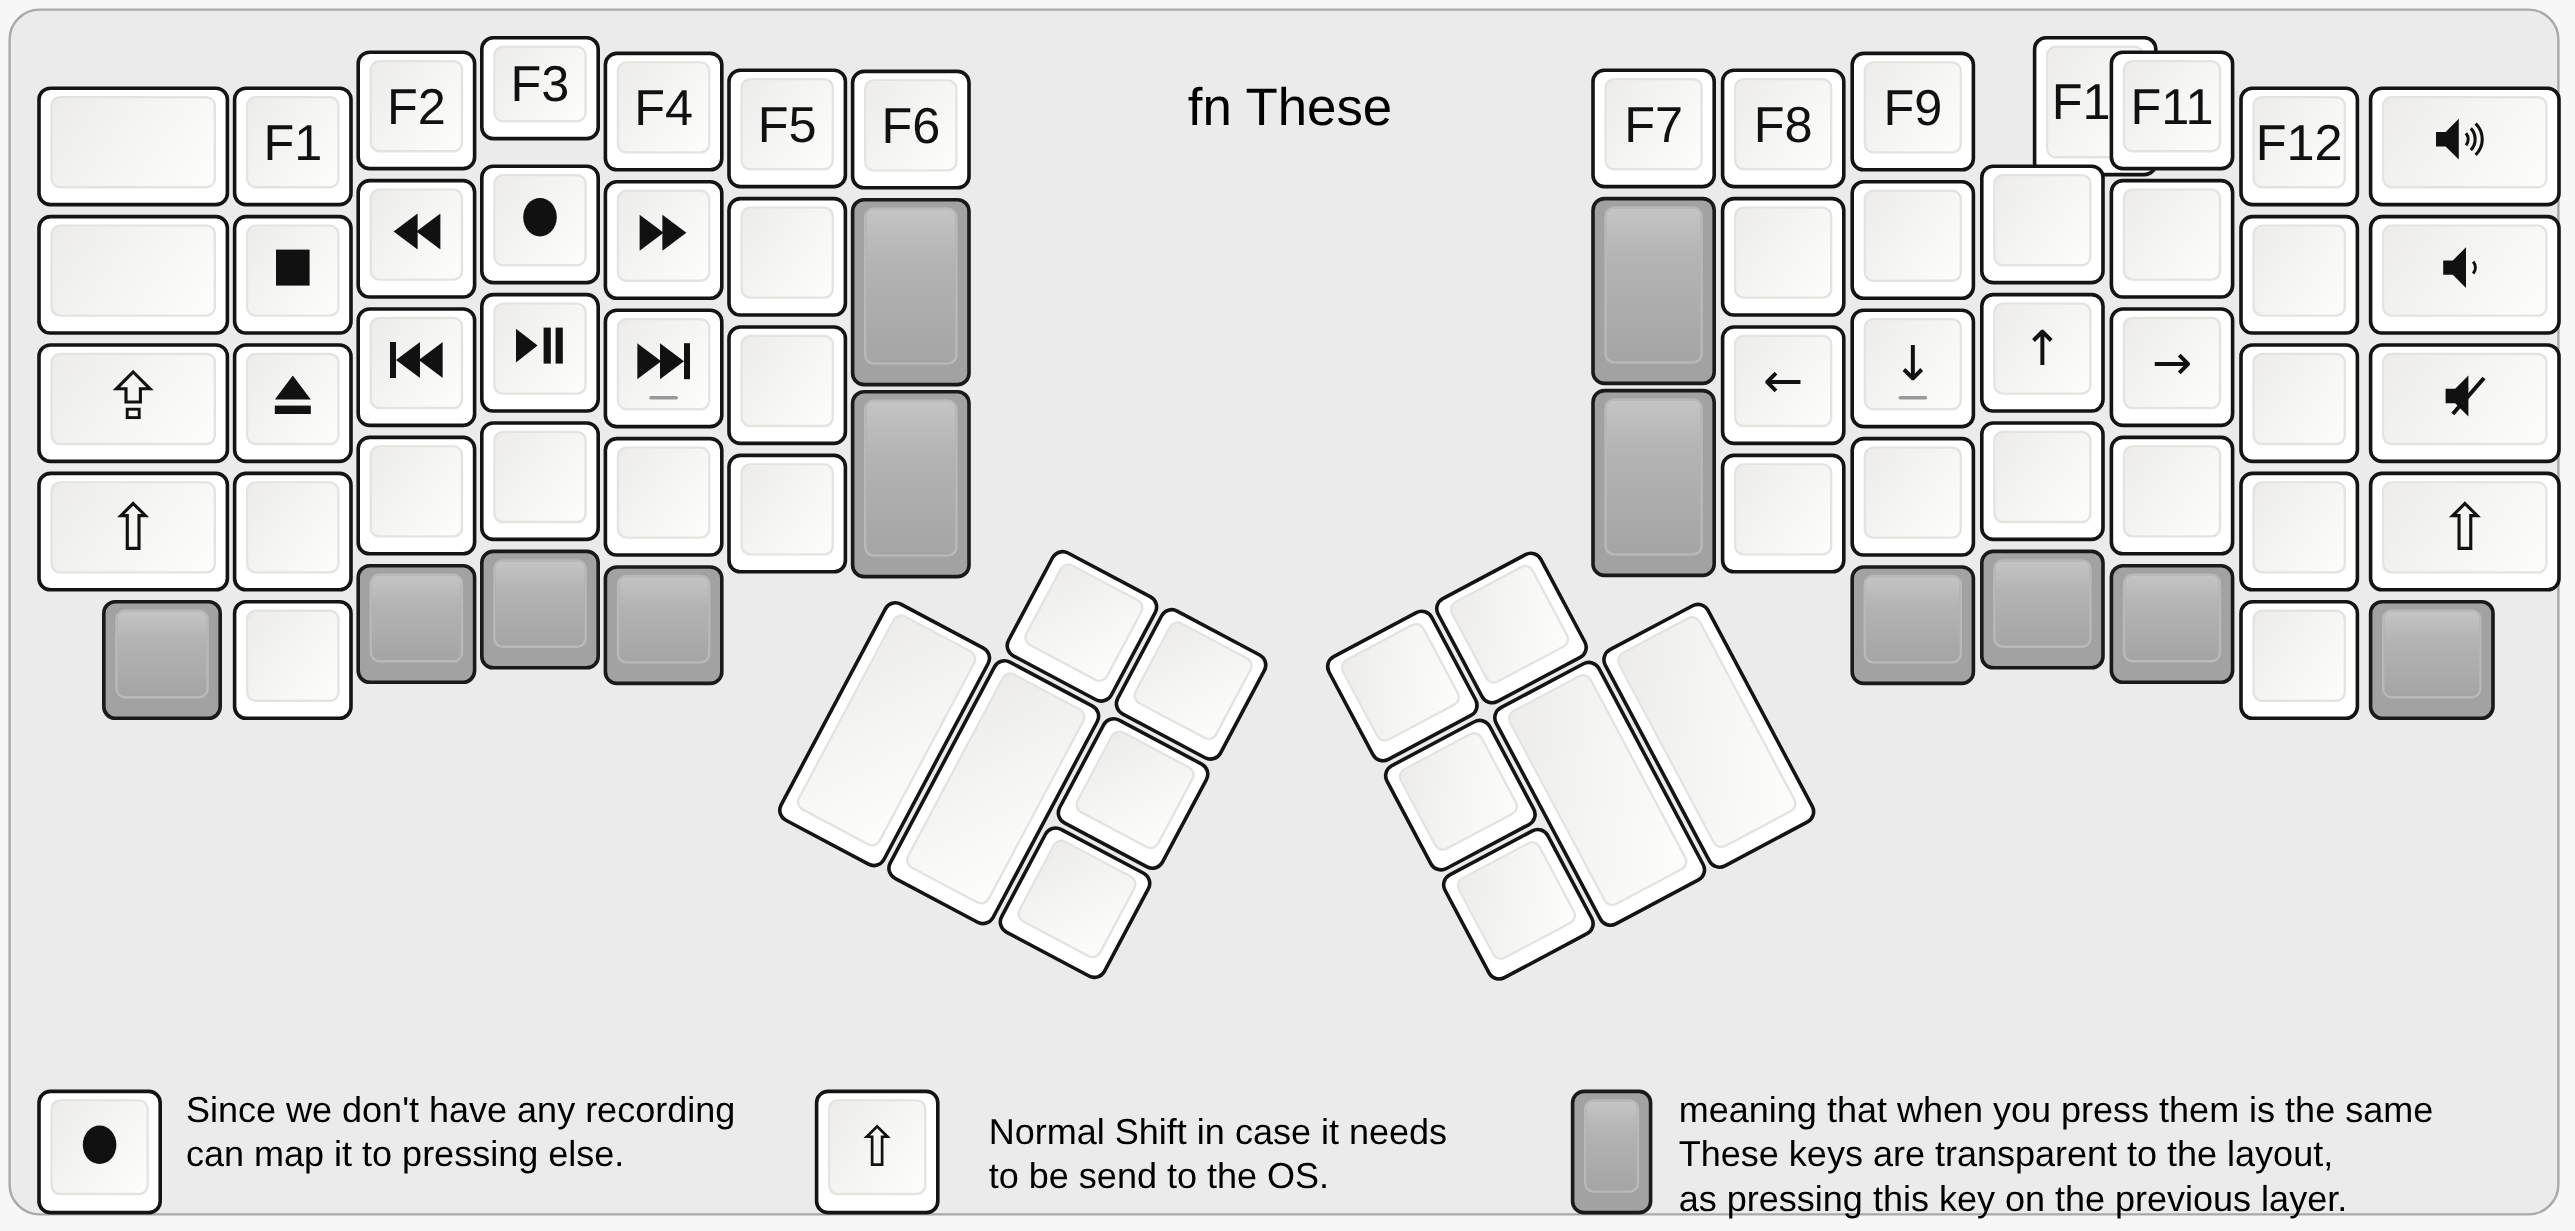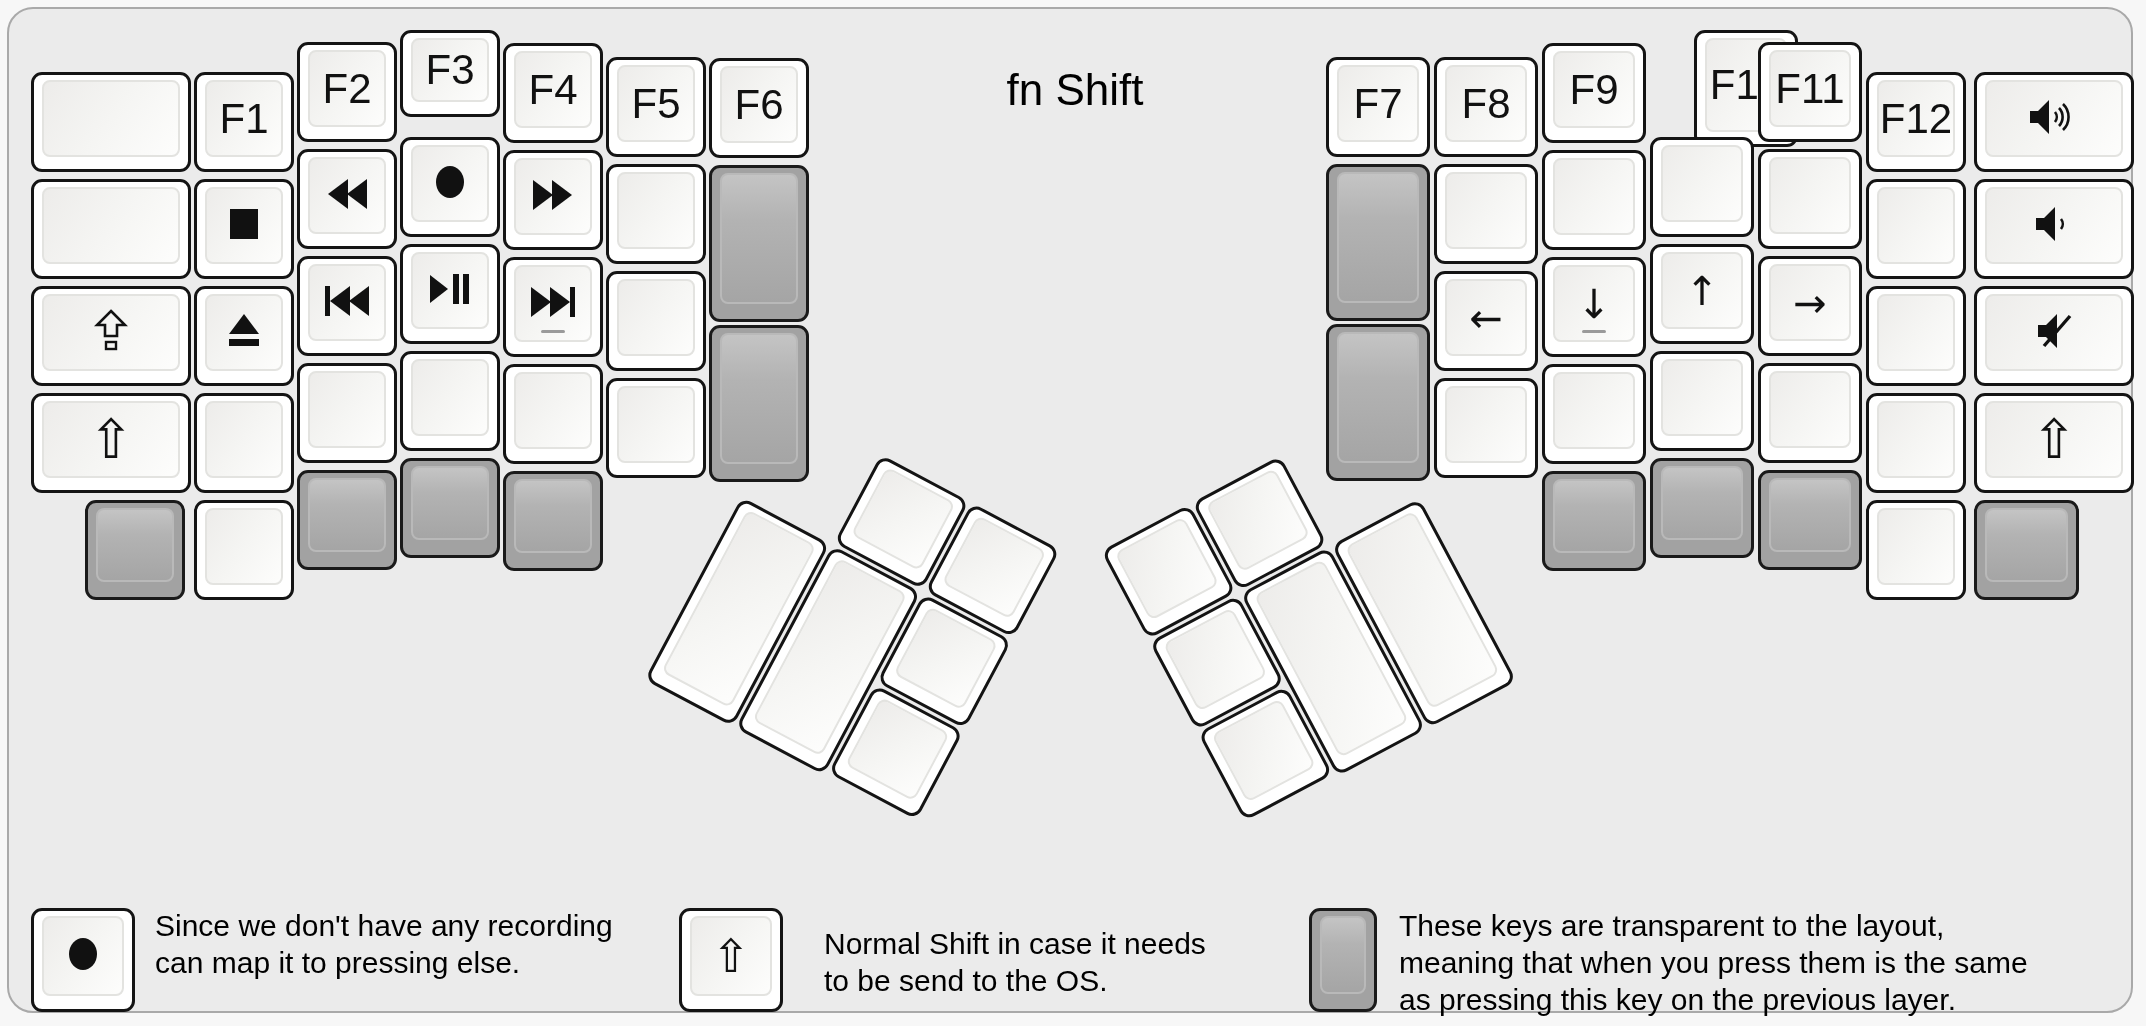--- a/index.html
+++ b/index.html
@@ -42,21 +42,21 @@
   }
   .thumb{position:absolute;transform-origin:0 0;width:0;height:0}
   .legend-text{position:absolute;font-size:30px;line-height:37px;color:#000;white-space:nowrap}
   .legend-key .keytop{bottom:13px}
   .legend-key .glyph.shift{font-size:46px}
 </style>
 </head>
 <body>
 
 <div class="panel">
-  <div class="title">fn Shift</div>
+  <div class="title">fn These</div>
   <div id="board">
       <div class="key" style="left: 22px; top: 63px; width: 160px; height: 100px;">
         <div class="keytop"></div>
       </div>
       <div class="key" style="left: 22px; top: 170px; width: 160px; height: 100px;">
         <div class="keytop"></div>
       </div>
       <div class="key" style="left: 22px; top: 277px; width: 160px; height: 100px;">
         <div class="keytop">
           <span><svg width="34" height="44" viewBox="0 0 34 44">
@@ -408,19 +408,19 @@
         <div class="legend-text" style="left: 815px; top: 916px;">
           <div>Normal Shift in case it needs</div>
           <div>to be send to the OS.</div>
         </div>
       </div>
       <div>
         <div class="key gray legend-key" style="left: 1300px; top: 899px; width: 68px; height: 104px;">
           <div class="keytop"></div>
         </div>
         <div class="legend-text" style="left: 1390px; top: 898px;">
+          <div>meaning that when you press them is the same</div>
           <div>These keys are transparent to the layout,</div>
-          <div>meaning that when you press them is the same</div>
           <div>as pressing this key on the previous layer.</div>
         </div>
       </div>
     </div>
 </div>
 
 </body></html>

